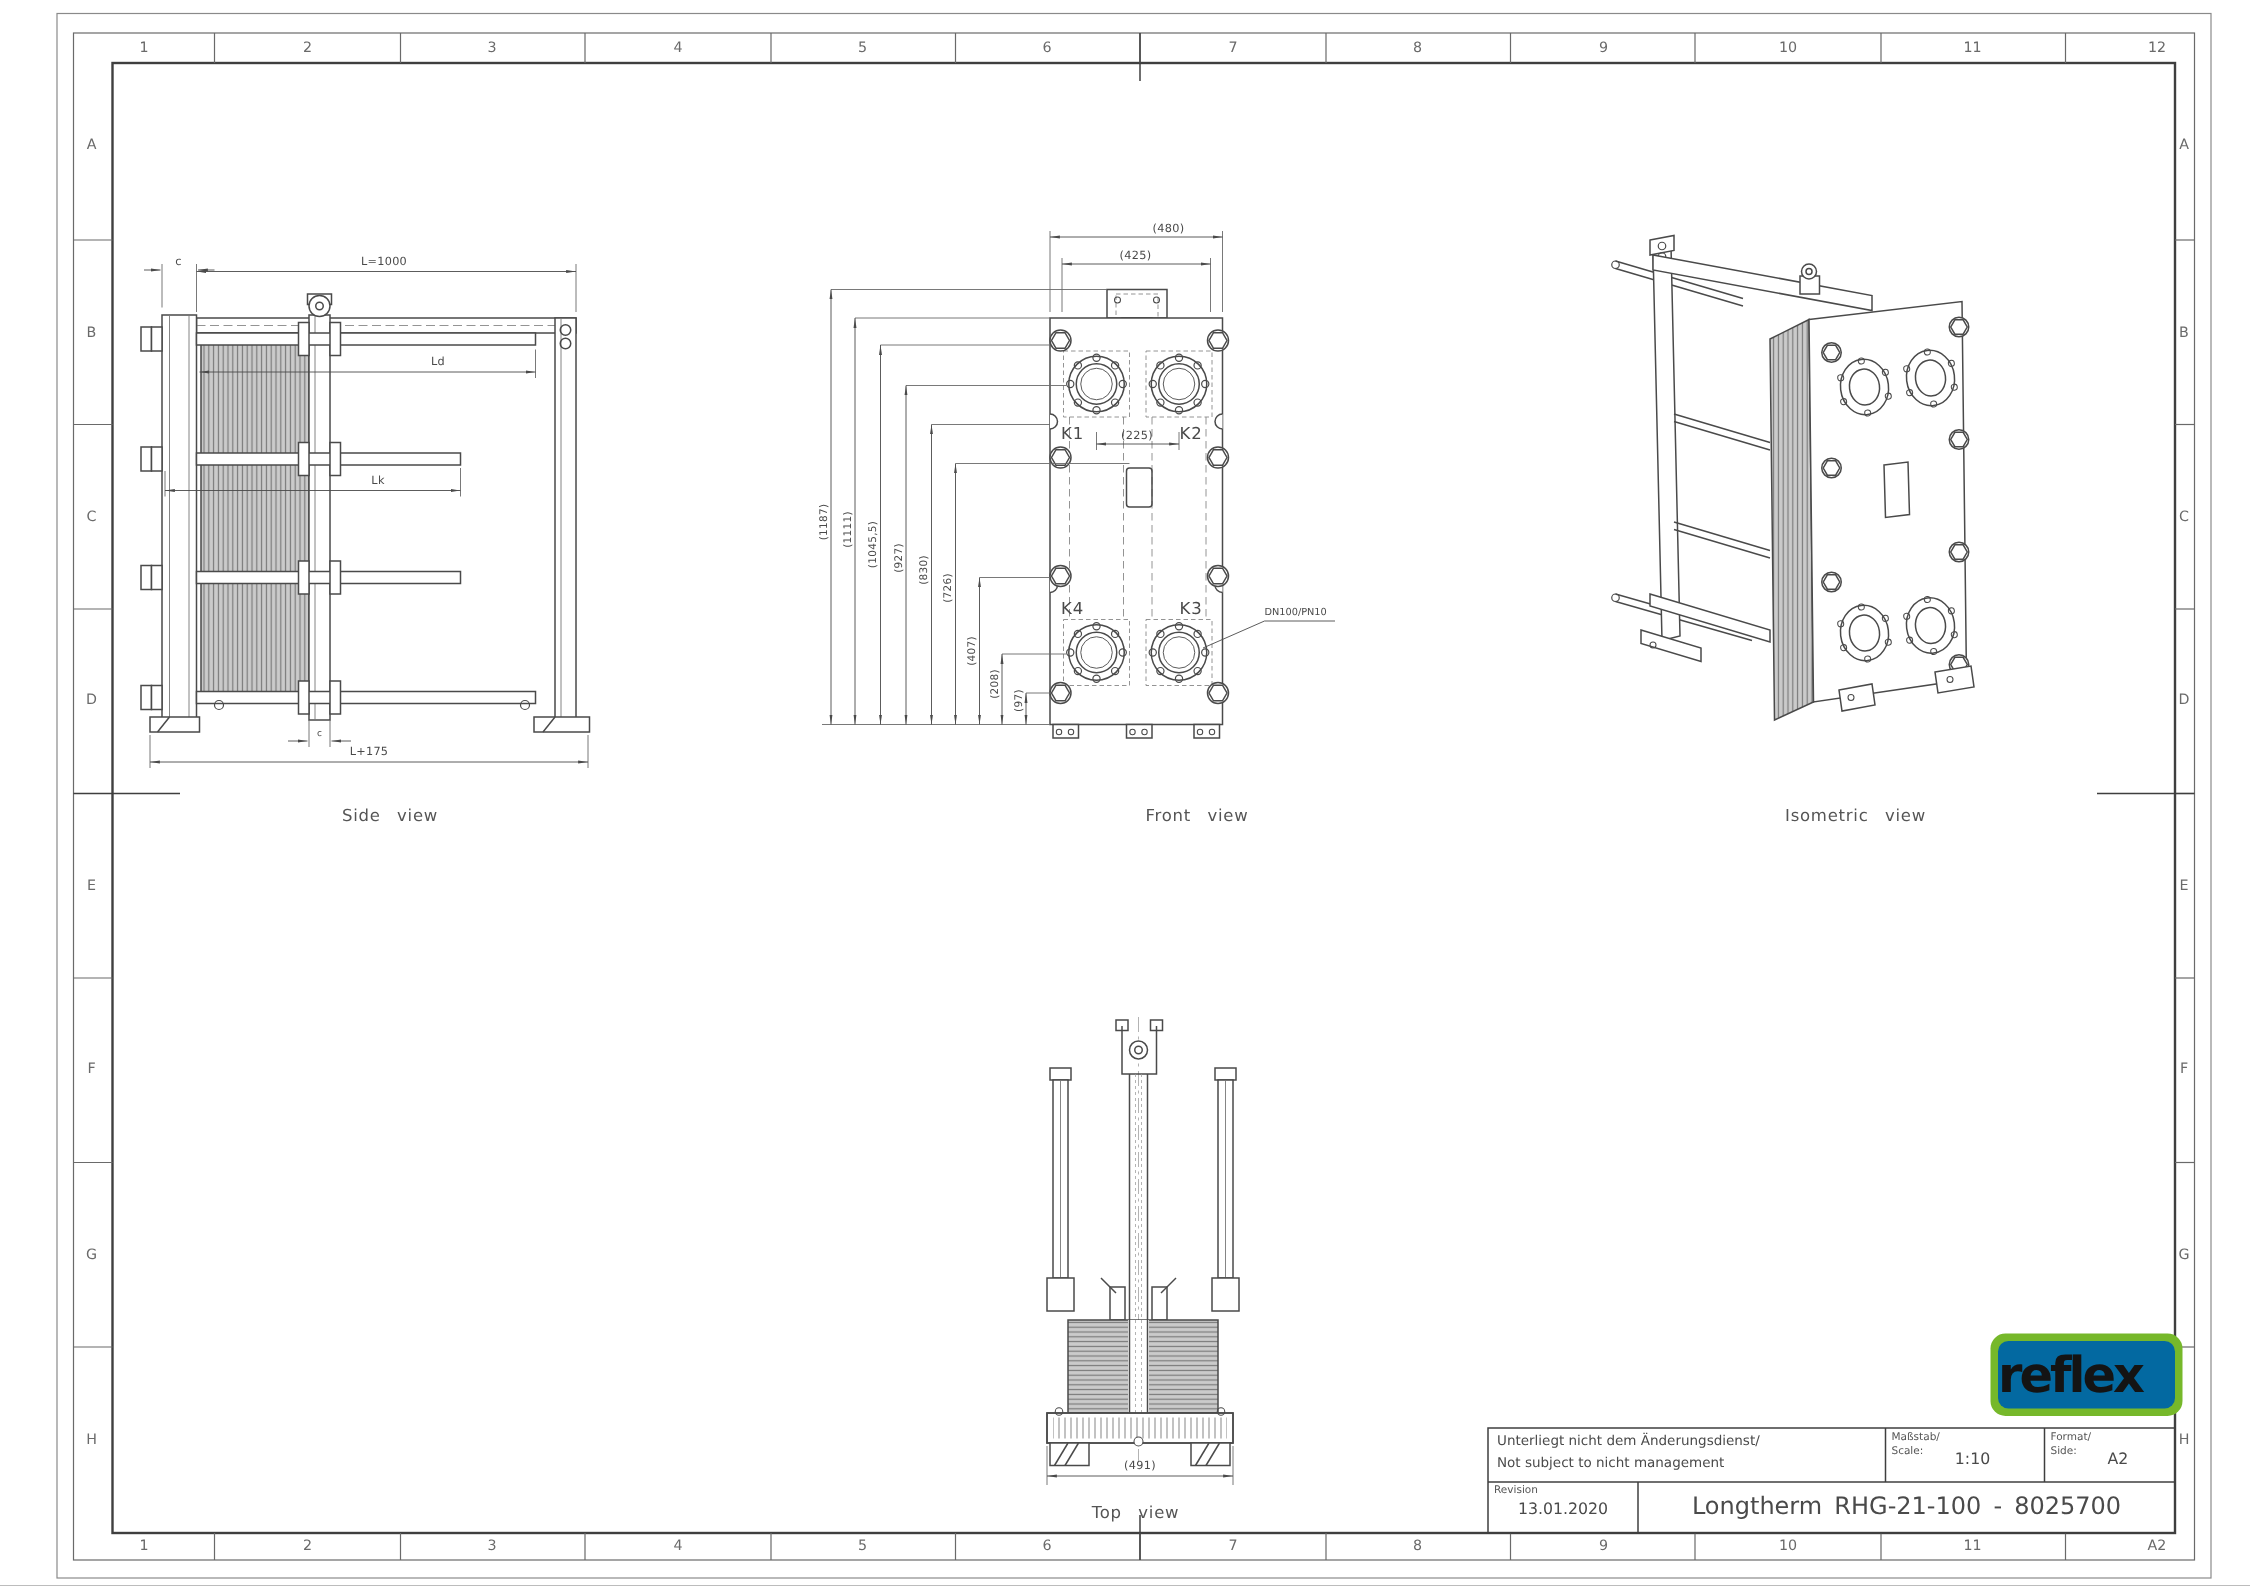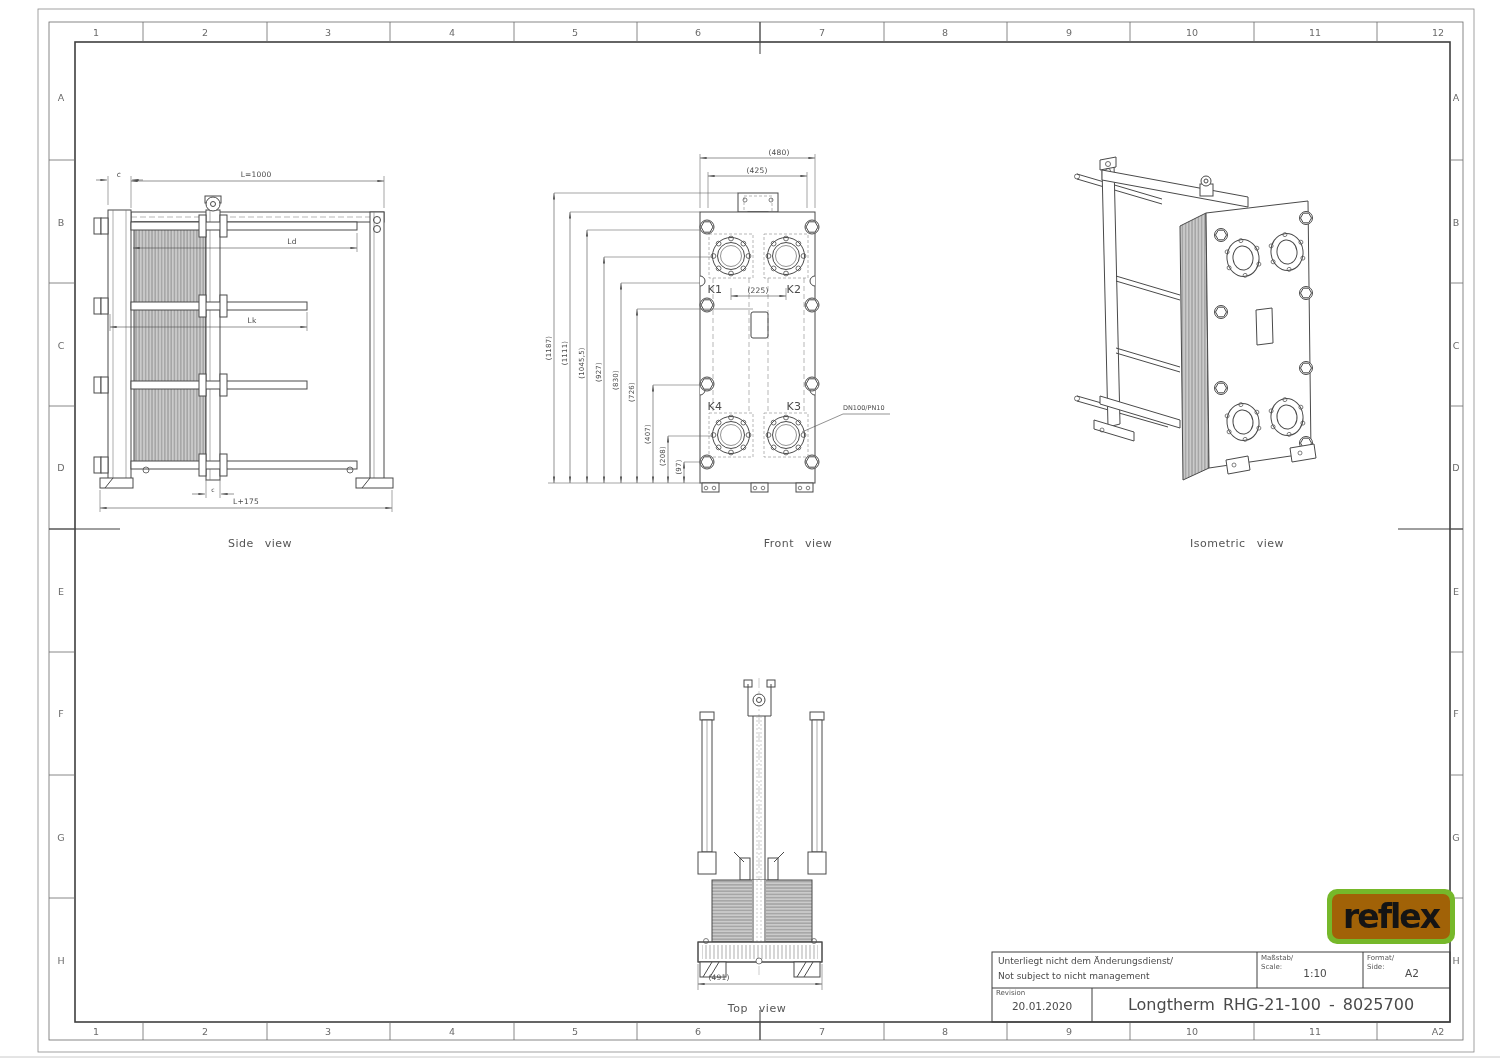--- a/index.html
+++ b/index.html
@@ -13,22 +13,22 @@
   .vdim{transform:translate(-50%,-50%) rotate(-90deg);font-size:7px;letter-spacing:.2px;}
   .kdim{transform:translate(-50%,-50%);font-size:11px;letter-spacing:.5px;}
   .tiny{transform:translate(-50%,-50%);font-size:6px;}
   .nozzle{font-size:6.5px;}
   .tb-sm{font-size:7px;color:#555;}
   .tb-md{font-size:9px;color:#4a4a4a;text-align:center;}
   .tb-val{font-size:10.5px;transform:translate(-50%,-50%);}
   .tb-title{font-size:16px;transform:translate(-50%,-50%);word-spacing:3px;}
   .logo{position:absolute;left:1327px;top:889px;width:128px;height:55px;background:#76b82a;
         border-radius:10px;}
-  .logo-inner{position:absolute;left:5px;top:5px;right:5px;bottom:5px;background:#a16207;
-        border-radius:7px;display:flex;align-items:center;justify-content:center;}
+  .logo-inner{position:absolute;left:5px;top:5px;right:5px;bottom:5px;background:#0369a1;
+        border-radius:7px;display:flex;align-items:center;}
   .logo-text{font-weight:bold;font-size:33px;letter-spacing:-2px;color:#141414;
         font-family:"DejaVu Sans",sans-serif;}
 </style>
 </head>
 <body>
 
 <div class="sheet">
 
 <svg width="1500" height="1061" viewBox="0 0 1500 1061">
   <defs>
@@ -594,34 +594,34 @@
 <span class="t vdim" style="left:679px;top:467px">(97)</span>
 <span class="t kdim" style="left:715px;top:289px">K1</span>
 <span class="t kdim" style="left:794px;top:289px">K2</span>
 <span class="t kdim" style="left:715px;top:406px">K4</span>
 <span class="t kdim" style="left:794px;top:406px">K3</span>
 <span class="t cdim" style="left:758px;top:290px">(225)</span>
 <span class="t nozzle" style="left:843px;top:404px">DN100/PN10</span>
 <span class="t cap" style="left:798px;top:537px">Front view</span>
 
 <span class="t cap" style="left:1237px;top:537px">Isometric view</span>
-<span class="t cdim" style="left:719px;top:977px">(491)</span>
+<span class="t cdim" style="left:760px;top:977px">(491)</span>
 <span class="t cap" style="left:757px;top:1002px">Top view</span>
 
 <div>
   <span class="t tb-md" style="left:998px;top:956px">Unterliegt nicht dem Änderungsdienst/</span>
   <span class="t tb-md" style="left:998px;top:971px">Not subject to nicht management</span>
   <span class="t tb-sm" style="left:1261px;top:954px">Maßstab/</span>
   <span class="t tb-sm" style="left:1261px;top:963px">Scale:</span>
   <span class="t tb-val" style="left:1315px;top:973px">1:10</span>
   <span class="t tb-sm" style="left:1367px;top:954px">Format/</span>
   <span class="t tb-sm" style="left:1367px;top:963px">Side:</span>
   <span class="t tb-val" style="left:1412px;top:973px">A2</span>
   <span class="t tb-sm" style="left:996px;top:989px">Revision</span>
-  <span class="t tb-val" style="left:1042px;top:1006px">20.01.2020</span>
+  <span class="t tb-val" style="left:1042px;top:1006px">13.01.2020</span>
   <span class="t tb-title" style="left:1271px;top:1004px">Longtherm RHG-21-100 - 8025700</span>
 </div>
 
 <div class="logo">
   <div class="logo-inner">
     <span class="logo-text">reflex</span>
   </div>
 </div>
 
 </div>

